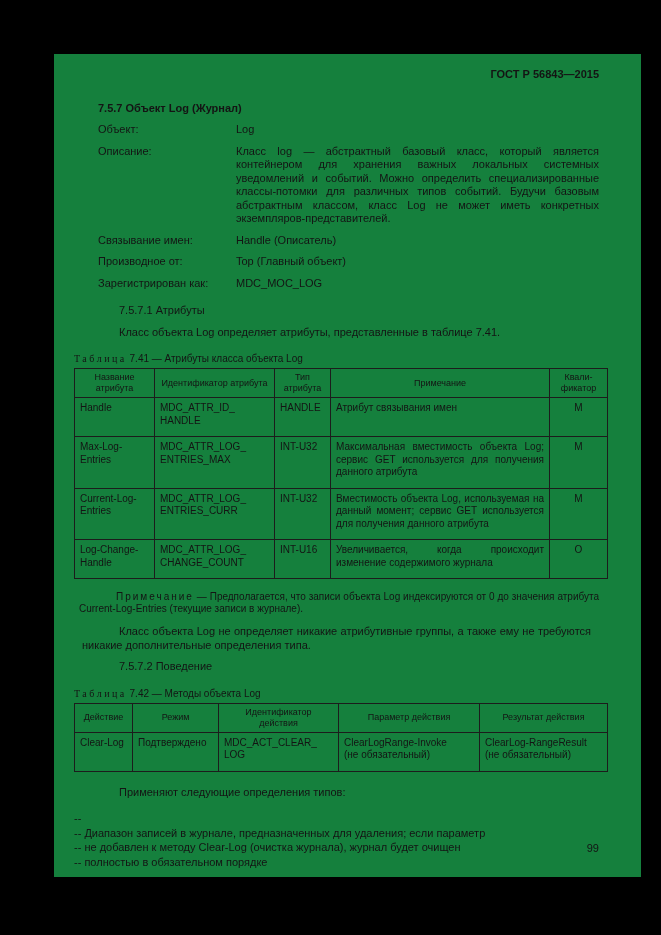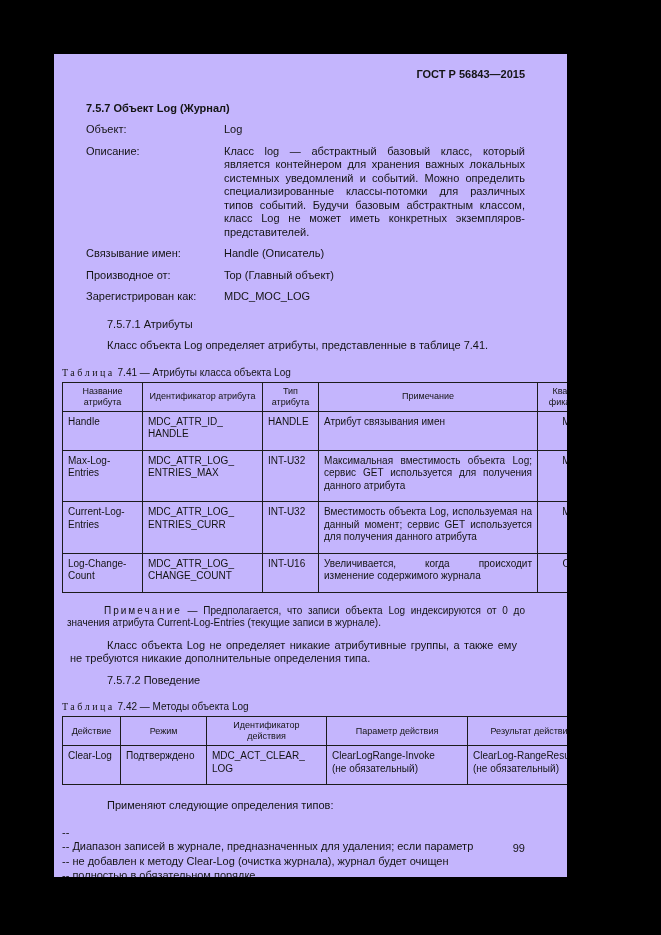--- a/index.html
+++ b/index.html
@@ -7,23 +7,23 @@
   body {
     width: 661px; height: 935px;
     background: #000;
     position: relative;
     font-family: "Liberation Sans", sans-serif;
     color: #141414;
   }
   .page {
     position: absolute;
     left: 54px; top: 54px;
-    width: 513px; height: 823px;
-    background: #c4b5fd;
-    padding: 14px 42px 0 8px;
+    width: 587px; height: 823px;
+    background: #15803d;
+    padding: 14px 42px 0 20px;
     overflow: hidden;
   }
   .doc-header {
     text-align: right;
     font-weight: bold;
     font-size: 11px;
     margin-bottom: 22px;
   }
   .section-title {
     font-weight: bold;
@@ -175,21 +175,21 @@
           <td>Current-Log-
 Entries</td>
           <td>MDC_ATTR_LOG_
 ENTRIES_CURR</td>
           <td>INT-U32</td>
           <td>Вместимость объекта Log, используемая на данный момент; сервис GET используется для получения данного атрибута</td>
           <td>M</td>
         </tr>
         <tr>
           <td>Log-Change-
-Count</td>
+Handle</td>
           <td>MDC_ATTR_LOG_
 CHANGE_COUNT</td>
           <td>INT-U16</td>
           <td>Увеличивается, когда происходит изменение содержимого журнала</td>
           <td>O</td>
         </tr>
       </tbody>
   </table>
 
   <p class="note">

